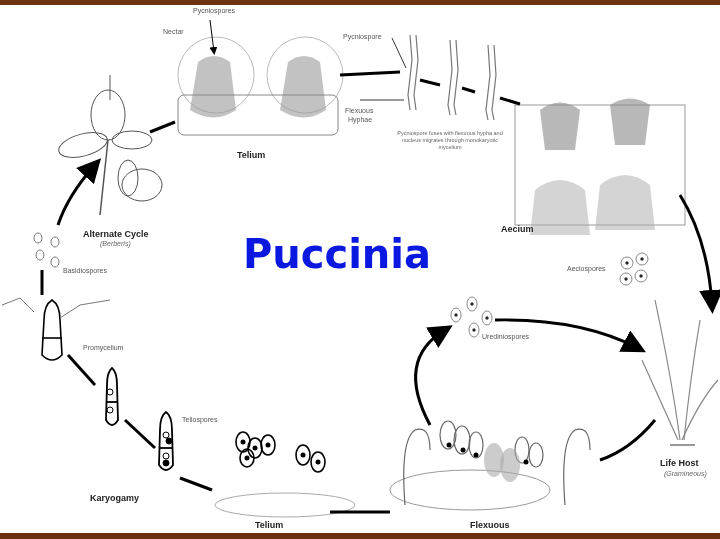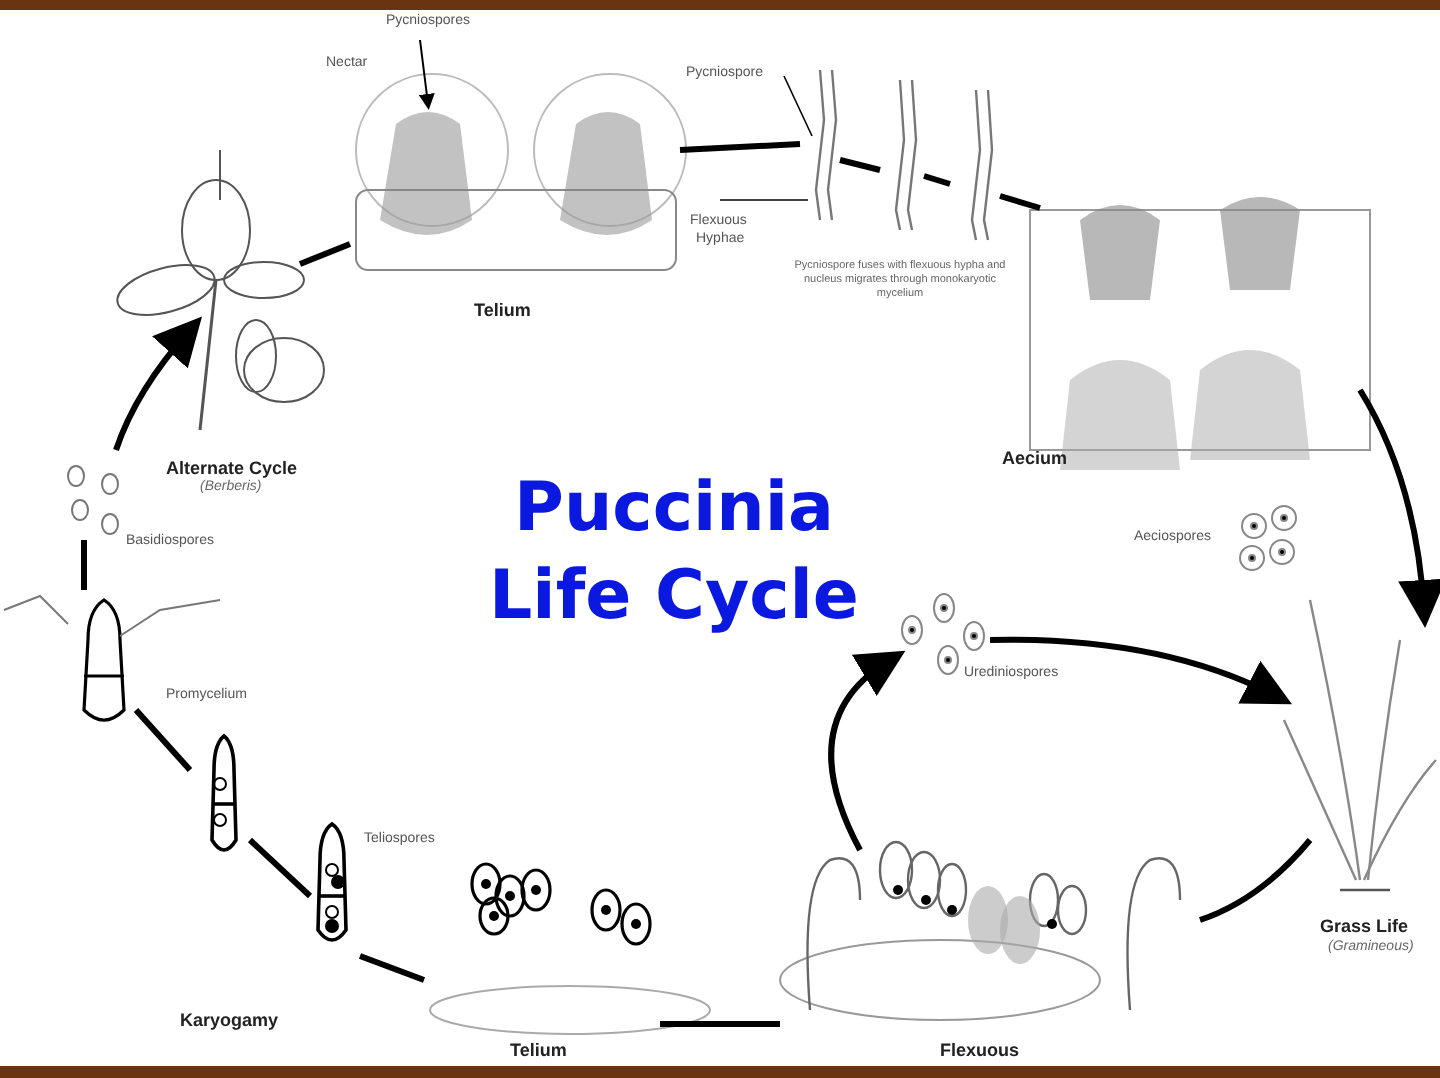--- a/index.html
+++ b/index.html
@@ -4,21 +4,21 @@
   <style>
     html, body { margin: 0; padding: 0; }
     body { width: 720px; height: 539px; overflow: hidden; background: #ffffff; font-family: "Liberation Sans", sans-serif; position: relative; }
     .topbar { position: absolute; left: 0; top: 0; width: 720px; height: 5px; background: #6b3410; }
     .bottombar { position: absolute; left: 0; bottom: 0; width: 720px; height: 6px; background: #6b3410; }
     svg.art { position: absolute; left: 0; top: 0; }
     .lbl { position: absolute; font-size: 7px; color: #555; white-space: nowrap; }
     .lbl.bold { font-weight: bold; font-size: 9px; color: #222; }
     .lbl.italic { font-style: italic; font-size: 7px; color: #666; }
     .note { position: absolute; font-size: 5.5px; color: #666; text-align: center; line-height: 7px; width: 110px; }
-    .title { position: absolute; left: 222px; top: 232px; width: 230px; text-align: center; color: #0a18e0; font-weight: bold; font-size: 34px; line-height: 44px; font-family: "DejaVu Sans", sans-serif; }
+    .title { position: absolute; left: 222px; top: 232px; width: 230px; text-align: center; color: #0a18e0; font-weight: bold; font-size: 40px; line-height: 44px; font-family: "DejaVu Sans", sans-serif; }
   </style>
 </head>
 <body>
 
 <div class="topbar"></div>
 
 <svg class="art" width="720" height="539" viewBox="0 0 720 539">
   <defs>
     <marker id="ah" markerWidth="8" markerHeight="8" refX="5" refY="4" orient="auto">
       <path d="M0,0 L8,4 L0,8 Z" fill="#000"></path>
@@ -170,42 +170,41 @@
     <path d="M180,478 L212,490"></path>
     <path d="M125,420 L155,448"></path>
     <path d="M68,355 L95,385"></path>
     <path d="M42,270 L42,295"></path>
     <path d="M58,225 Q68,195 95,165" marker-end="url(#ah)"></path>
   </g>
 </svg>
 
 <div class="title">
   <div>Puccinia</div>
-  <div>Life Cycle</div>
 </div>
 
 <div class="lbl" style="left:193px; top:7px;">Pycniospores</div>
 <div class="lbl" style="left:163px; top:28px;">Nectar</div>
 <div class="lbl" style="left:343px; top:33px;">Pycniospore</div>
 <div class="lbl" style="left:345px; top:107px;">Flexuous</div>
 <div class="lbl" style="left:348px; top:116px;">Hyphae</div>
 <div class="note" style="left:395px; top:130px;">Pycniospore fuses with flexuous hypha and nucleus migrates through monokaryotic mycelium</div>
 <div class="lbl bold" style="left:237px; top:150px;">Telium</div>
 
 <div class="lbl bold" style="left:501px; top:224px;">Aecium</div>
 <div class="lbl" style="left:567px; top:265px;">Aeciospores</div>
 
-<div class="lbl bold" style="left:660px; top:458px;">Grass Life</div>
+<div class="lbl bold" style="left:660px; top:458px;">Life Host</div>
 <div class="lbl italic" style="left:664px; top:470px;">(Gramineous)</div>
 
 <div class="lbl" style="left:482px; top:333px;">Urediniospores</div>
 <div class="lbl bold" style="left:470px; top:520px;">Flexuous</div>
 
 <div class="lbl" style="left:182px; top:416px;">Teliospores</div>
 <div class="lbl bold" style="left:255px; top:520px;text-align:center;">Telium</div>
 
-<div class="lbl bold" style="left:90px; top:505px;">Karyogamy</div>
+<div class="lbl bold" style="left:90px; top:493px;">Karyogamy</div>
 <div class="lbl" style="left:83px; top:344px;">Promycelium</div>
 <div class="lbl" style="left:63px; top:267px;">Basidiospores</div>
 <div class="lbl bold" style="left:83px; top:229px;">Alternate Cycle</div>
 <div class="lbl italic" style="left:100px; top:240px;">(Berberis)</div>
 
 <div class="bottombar"></div>
 
 </body></html>

